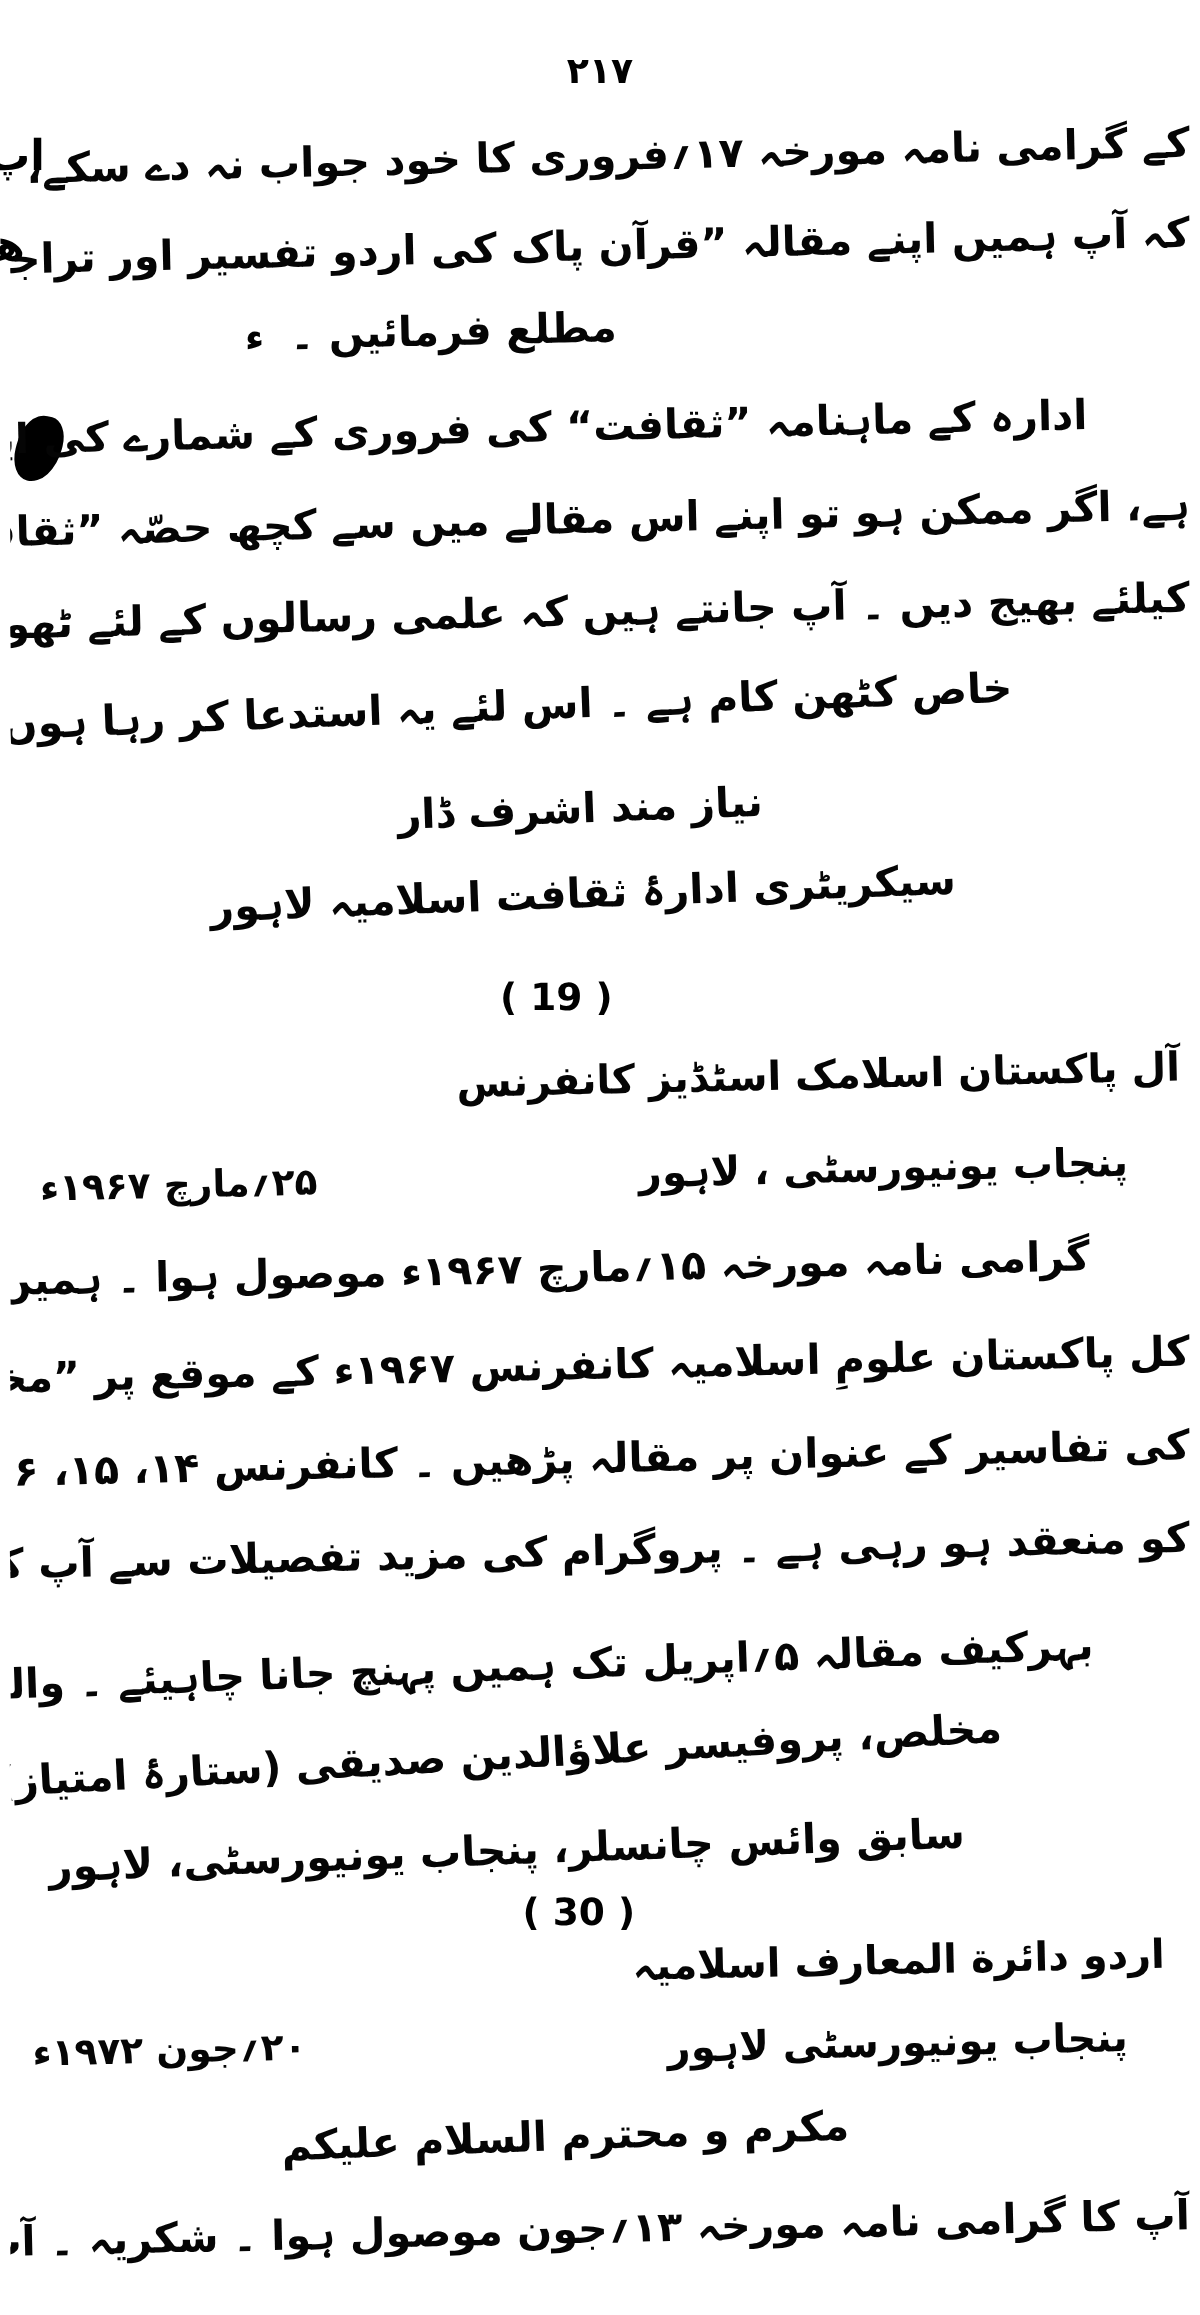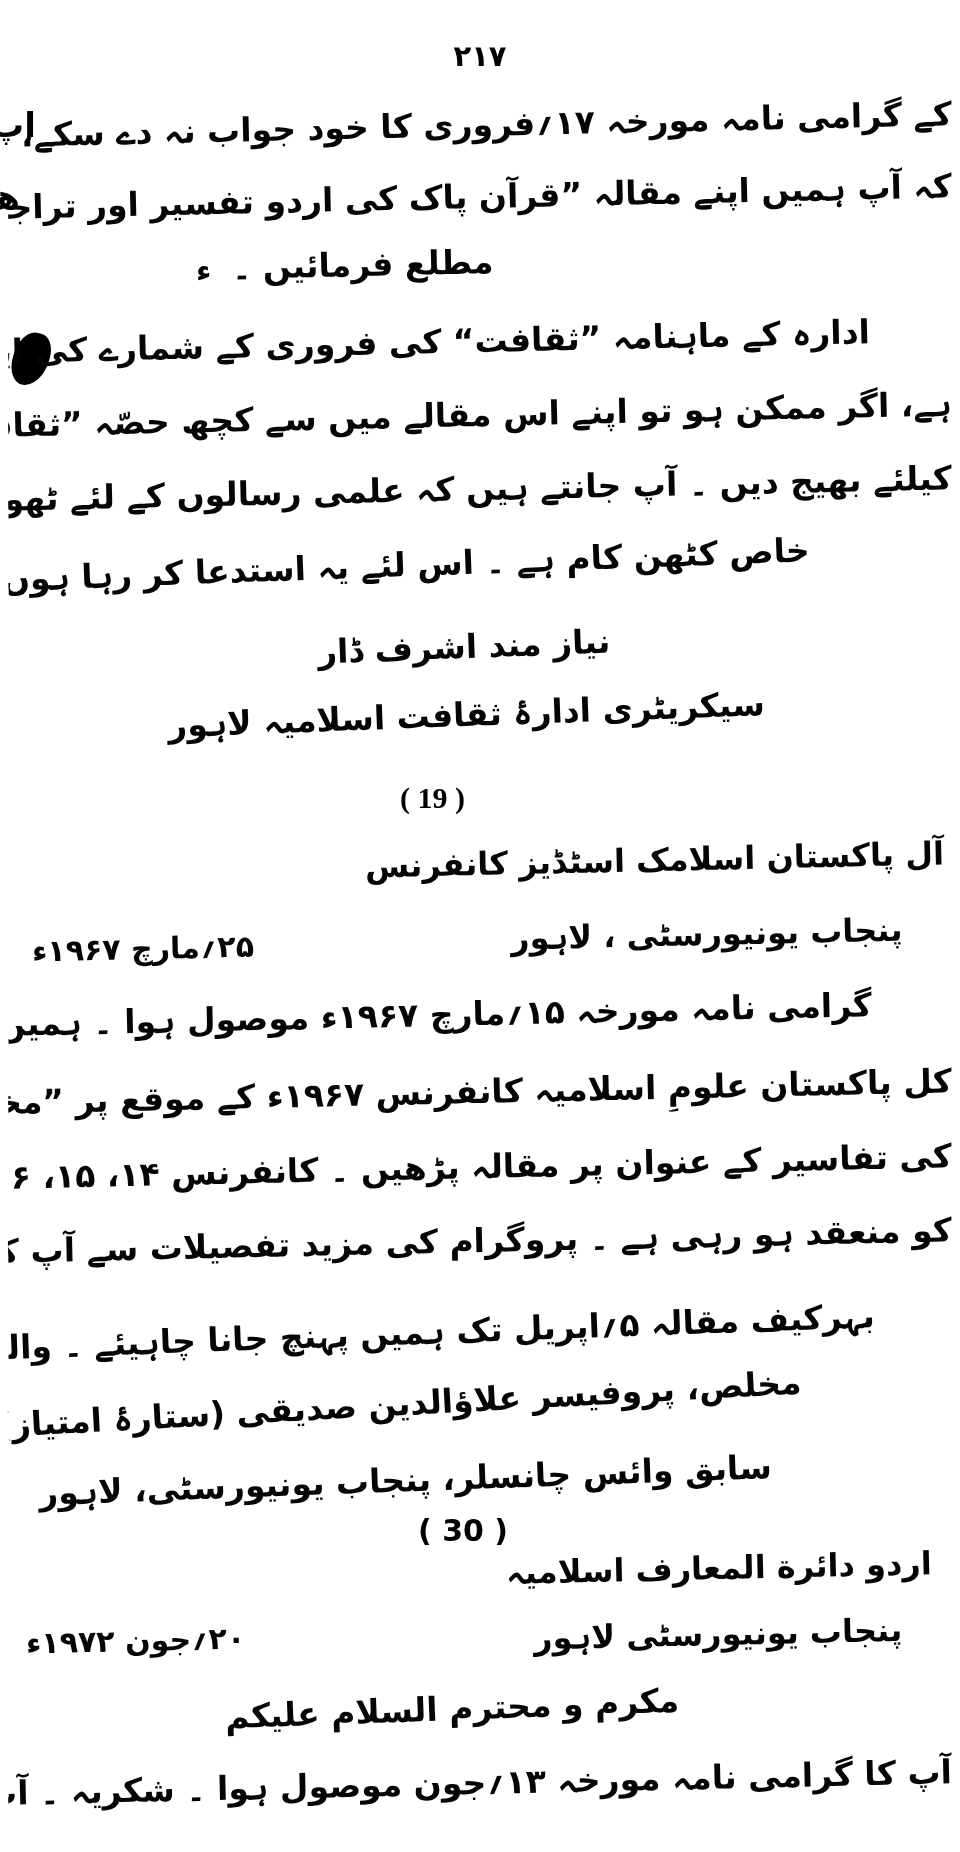--- a/index.html
+++ b/index.html
@@ -56,21 +56,21 @@
   <div class="ln full r1" style="top:148px;">کہ آپ ہمیں اپنے مقالہ ”قرآن پاک کی اردو تفسیر اور تراجم“ کے بارے میں تفصیل</div>
   <div class="ln r1" style="top:216px;left:232px;">مطلع فرمائیں ۔</div>
   <div class="ln full r1" style="top:293px;right:90px;">ادارہ کے ماہنامہ ”ثقافت“ کی فروری کے شمارے کی ایک کاپی روانہ خدمت</div>
   <div class="ln full r1" style="top:366px;">ہے، اگر ممکن ہو تو اپنے اس مقالے میں سے کچھ حصّہ ”ثقافت“ میں شائع کرنے</div>
   <div class="ln full r1" style="top:440px;">کیلئے بھیج دیں ۔ آپ جانتے ہیں کہ علمی رسالوں کے لئے ٹھوس مضامین کی فراہمی ایک</div>
   <div class="ln full r2" style="top:516px;right:150px;">خاص کٹھن کام ہے ۔ اس لئے یہ استدعا کر رہا ہوں ۔ والسلام</div>
 
   <div class="ln r2" style="top:598px;left:318px;">نیاز مند اشرف ڈار</div>
   <div class="ln r2" style="top:666px;left:168px;">سیکریٹری ادارۂ ثقافت اسلامیہ لاہور</div>
 
-  <div class="heading" style="top:756px;left:400px;font-family:Liberation Serif, serif;">( 19 )</div>
+  <div class="heading" style="top:756px;left:400px;">( 19 )</div>
 
   <div class="ln sender r1" style="top:812px;right:16px;">آل پاکستان اسلامک اسٹڈیز کانفرنس</div>
   <div class="ln sender r1" style="top:886px;right:58px;">پنجاب یونیورسٹی ، لاہور</div>
   <div class="ln date r1" style="top:902px;left:32px;">۲۵؍مارچ ۱۹۶۷ء</div>
 
   <div class="ln full r1" style="top:966px;right:88px;">گرامی نامہ مورخہ ۱۵؍مارچ ۱۹۶۷ء موصول ہوا ۔ ہمیں مسرت ہوگی اگر آپ</div>
   <div class="ln full r1" style="top:1043px;">کل پاکستان علومِ اسلامیہ کانفرنس ۱۹۶۷ء کے موقع پر ”مختلف مکاتیبِ فکر اور ان</div>
   <div class="ln full r1" style="top:1118px;">کی تفاسیر کے عنوان پر مقالہ پڑھیں ۔ کانفرنس ۱۴، ۱۵، ۱۶ اور ۱۷؍اپریل ۱۹۶۷ء</div>
   <div class="ln full r1" style="top:1192px;">کو منعقد ہو رہی ہے ۔ پروگرام کی مزید تفصیلات سے آپ کو جلد آگاہ کیا جائے گا۔</div>
   <div class="ln full r2" style="top:1283px;right:85px;">بہرکیف مقالہ ۵؍اپریل تک ہمیں پہنچ جانا چاہیئے ۔ والسلام</div>

